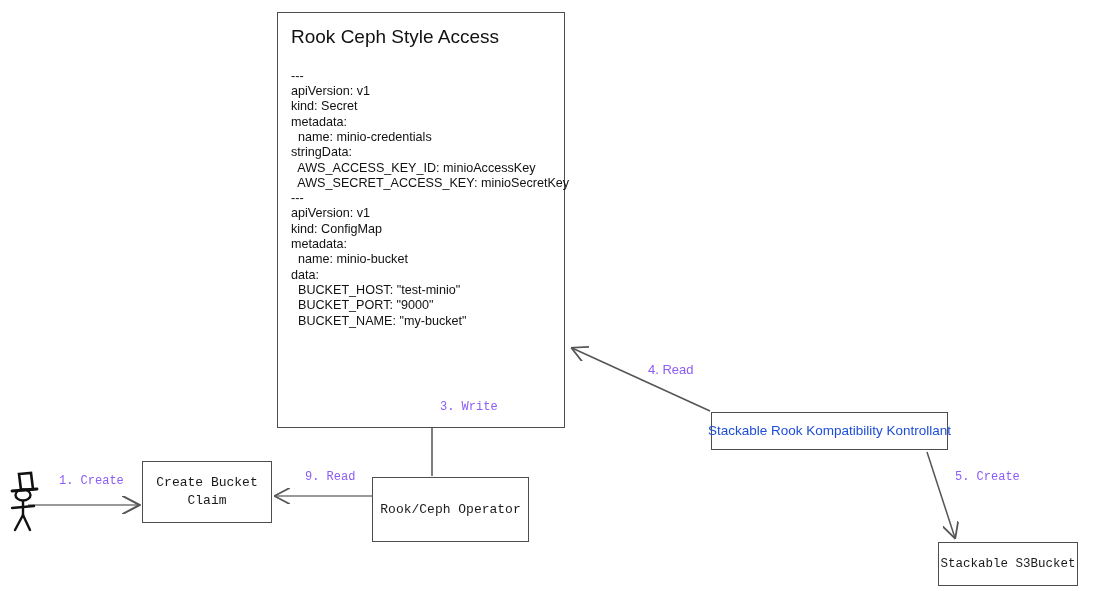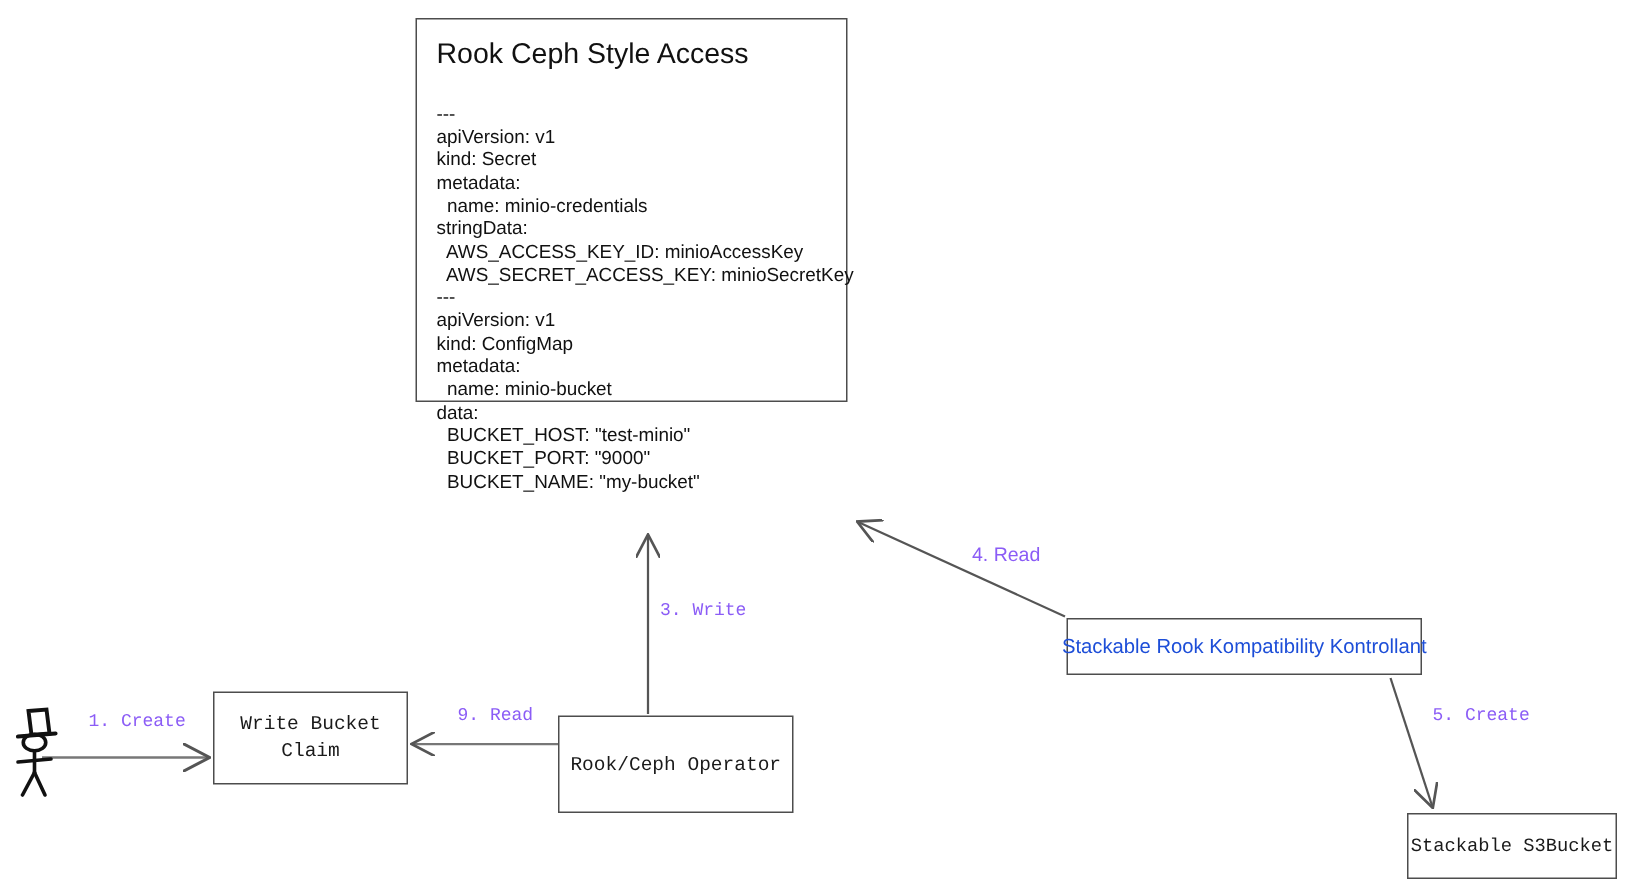--- a/index.html
+++ b/index.html
@@ -47,21 +47,21 @@
     color: #1d4ed8;
     text-align: center;
     line-height: 1.3;
   }
 
   
   #yaml-card {
     left: 277px;
     top: 12px;
     width: 288px;
-    height: 256px;
+    height: 416px;
     display: block;
     padding: 10px 11px 0 11px;
   }
   #yaml-title {
     font-family: "Liberation Sans", sans-serif;
     font-size: 19px;
     color: #111111;
     line-height: 1.2;
     margin: 3px 0 0 2px;
     white-space: nowrap;
@@ -199,21 +199,21 @@
 kind: ConfigMap
 metadata:
   name: minio-bucket
 data:
   BUCKET_HOST: "test-minio"
   BUCKET_PORT: "9000"
   BUCKET_NAME: "my-bucket"</div>
   </div>
 
   <div class="node" id="node-obc">
-    <span class="node-mono">Write Bucket
+    <span class="node-mono">Create Bucket
 Claim</span>
   </div>
 
   <div class="node" id="node-operator">
     <span class="node-mono">Rook/Ceph Operator</span>
   </div>
 
   <div class="node" id="node-srkk">
     <span class="node-sans">Stackable Rook Kompatibility Kontrollant</span>
   </div>

